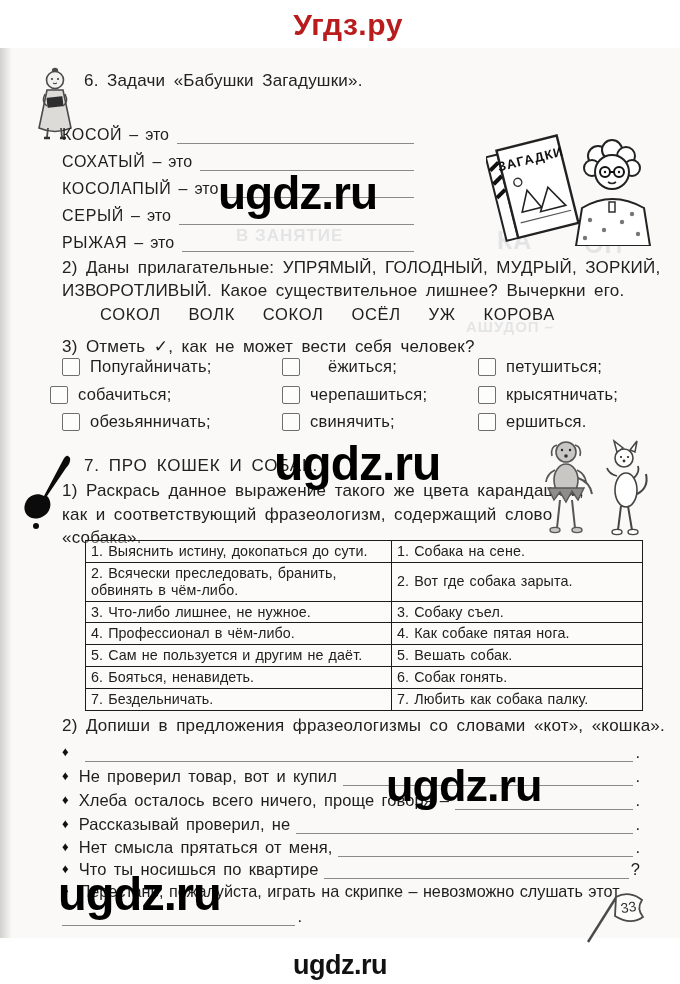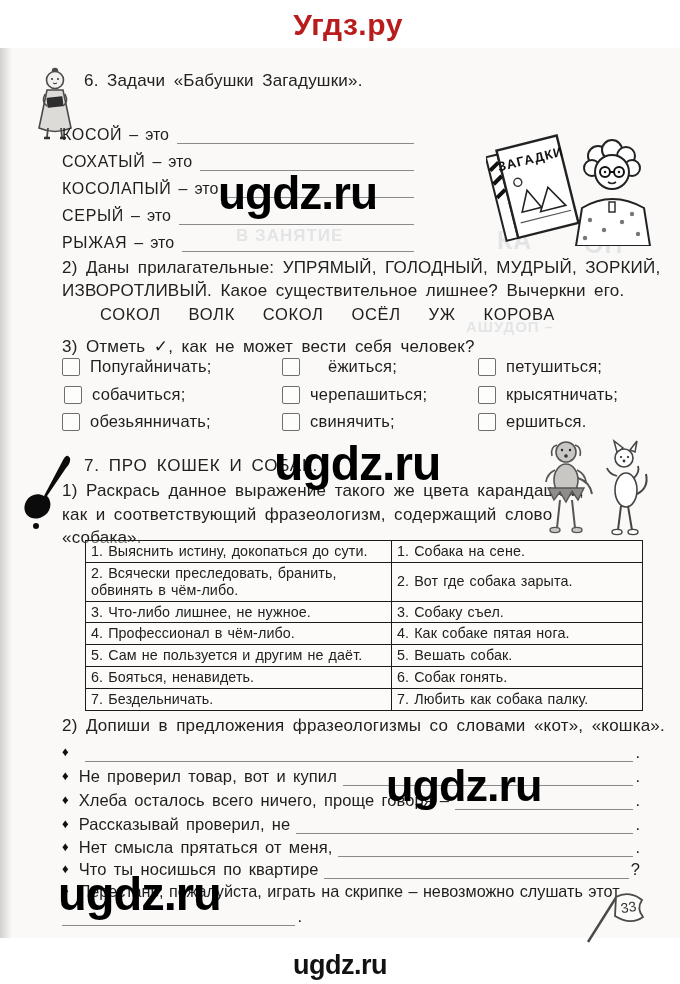--- a/index.html
+++ b/index.html
@@ -164,21 +164,21 @@
     <span class="cbl">Попугайничать;</span>
   </div>
   <div class="abs cb" style="left:282px;top:357px;gap:28px;">
     <span class="cbbox"></span>
     <span class="cbl">ёжиться;</span>
   </div>
   <div class="abs cb" style="left:478px;top:357px;">
     <span class="cbbox"></span>
     <span class="cbl">петушиться;</span>
   </div>
-  <div class="abs cb" style="left:64px;top:385px;">
+  <div class="abs cb" style="left:50px;top:385px;">
     <span class="cbbox"></span>
     <span class="cbl">собачиться;</span>
   </div>
   <div class="abs cb" style="left:282px;top:385px;">
     <span class="cbbox"></span>
     <span class="cbl">черепашиться;</span>
   </div>
   <div class="abs cb" style="left:478px;top:385px;">
     <span class="cbbox"></span>
     <span class="cbl">крысятничать;</span>

